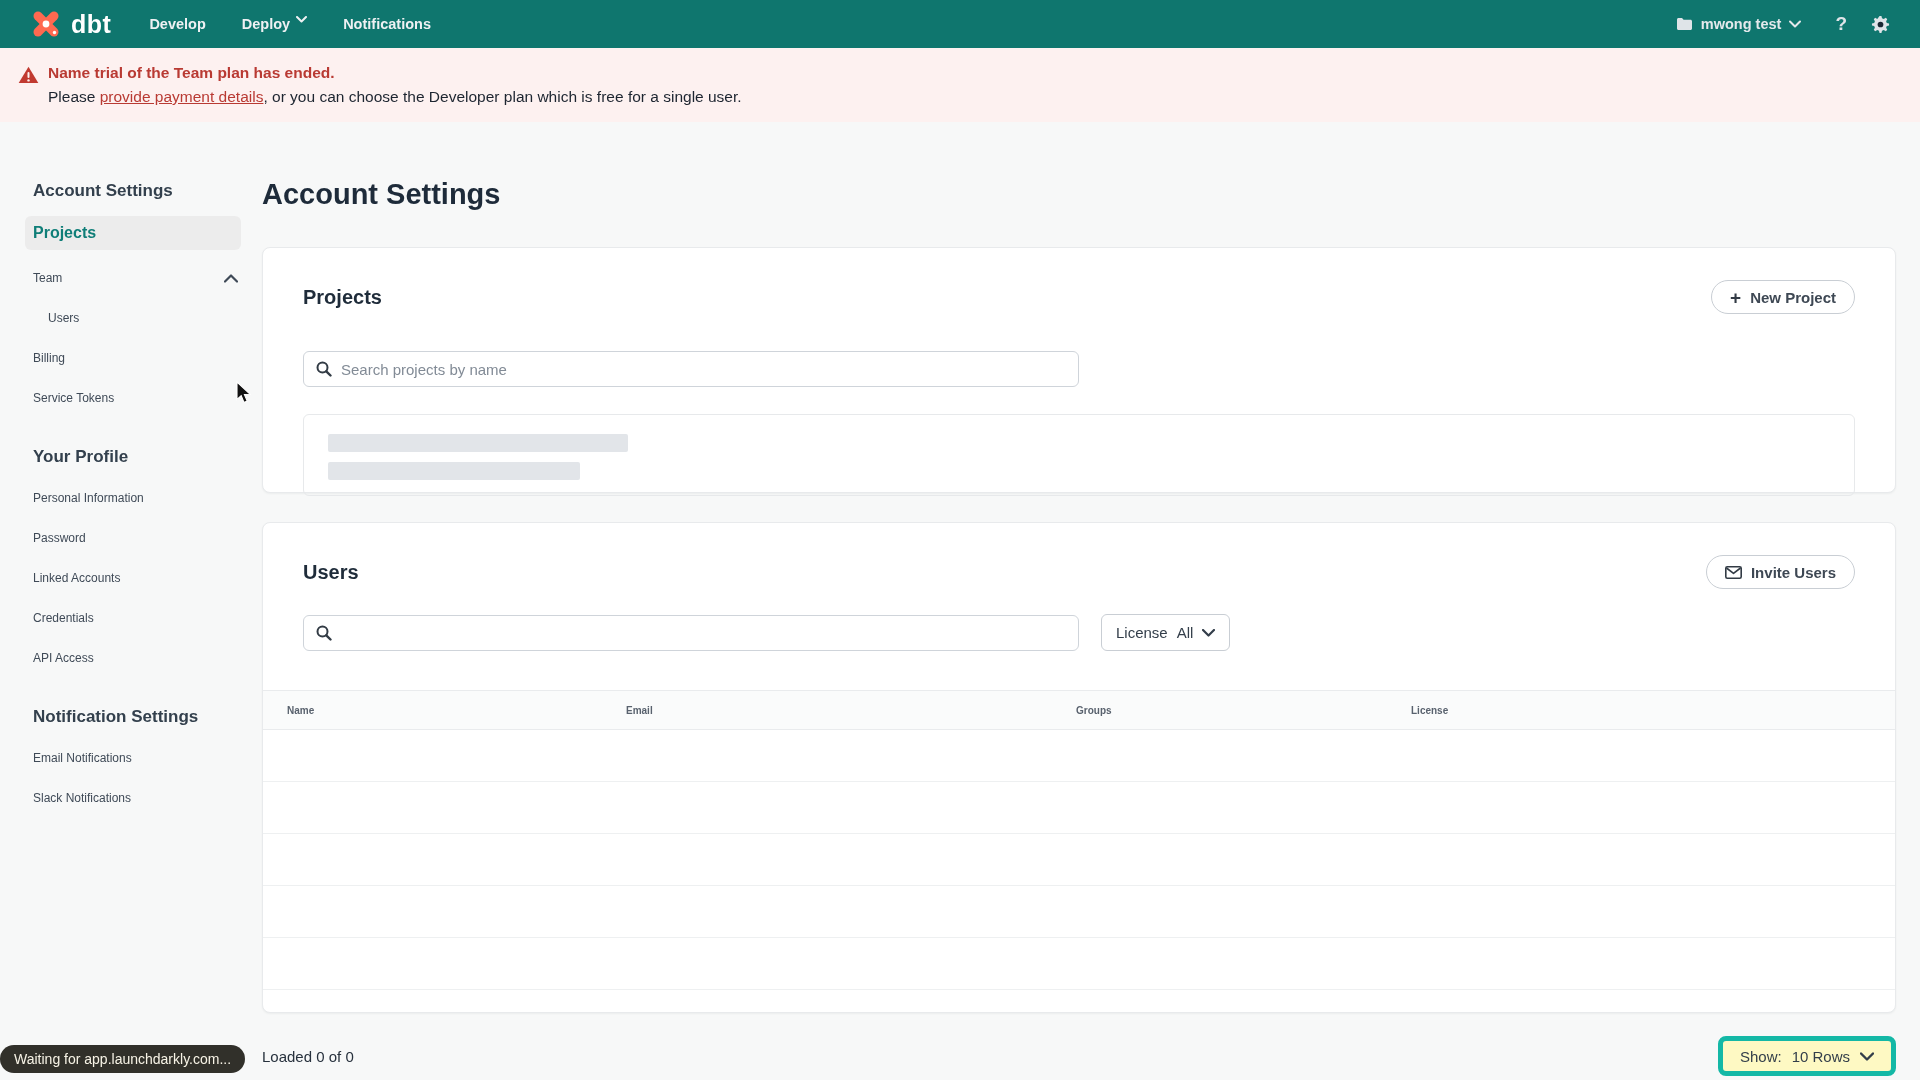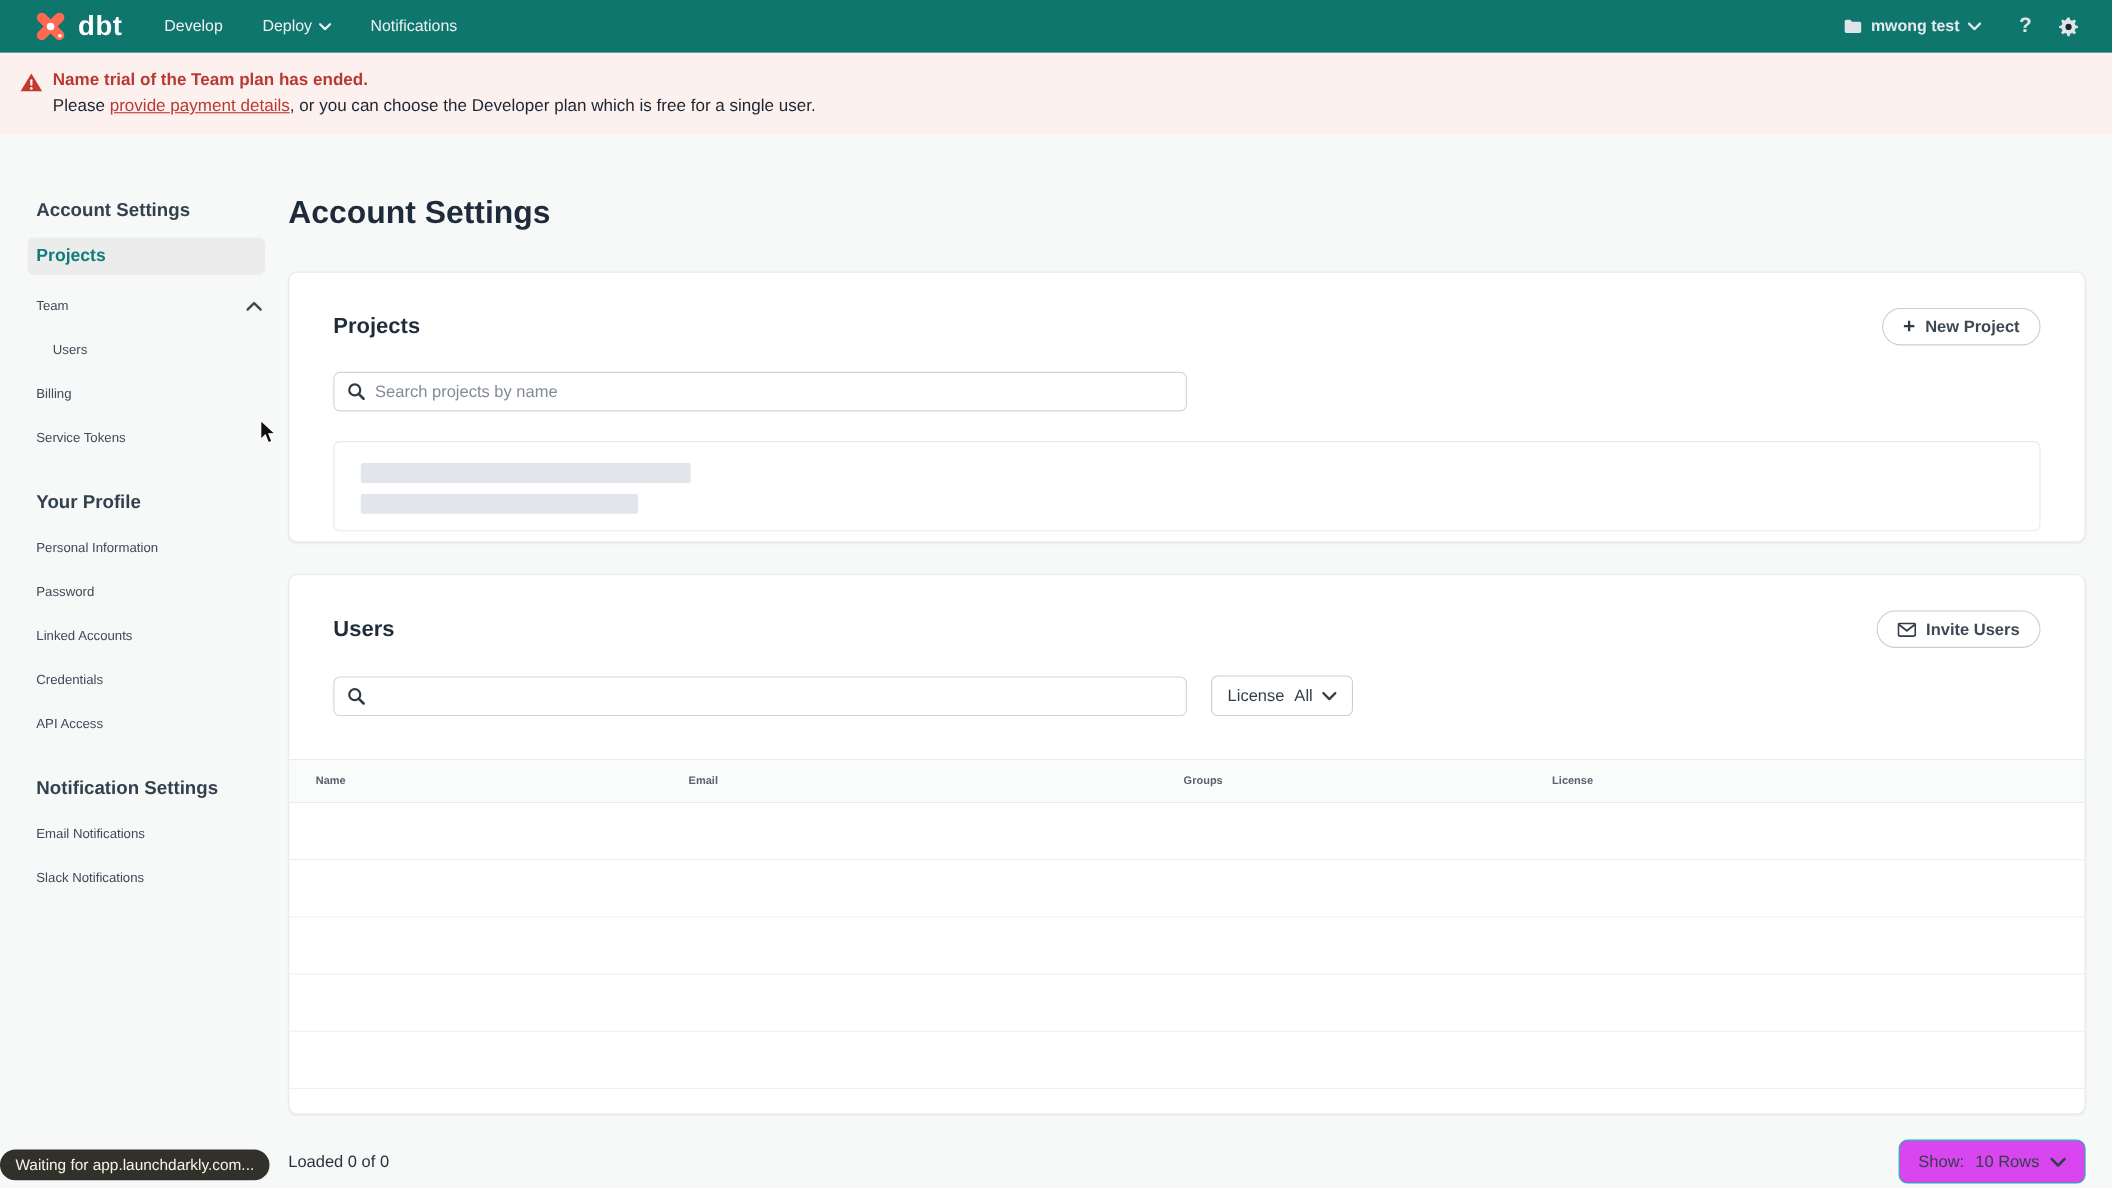--- a/index.html
+++ b/index.html
@@ -10,21 +10,21 @@
   }
 
   
   .topnav {
     height:48px; background:#0f766e; display:flex; align-items:center;
     padding:0 30px; color:#e9edf0;
   }
   .logo { display:flex; align-items:center; gap:9px; }
   .logo-text { font-size:25px; font-weight:bold; color:#ffffff; letter-spacing:0.5px; }
   .nav-menu { display:flex; align-items:center; gap:36px; margin-left:38px; }
-  .nav-item { font-size:14.5px; font-weight:400; color:#eef1f3; display:flex; align-items:center; gap:6px; cursor:pointer; }
+  .nav-item { font-size:14.5px; font-weight:700; color:#eef1f3; display:flex; gap:6px; cursor:pointer; }
   .nav-right { margin-left:auto; display:flex; align-items:center; }
   .account-switcher { display:flex; align-items:center; gap:8px; font-size:14.5px; font-weight:600; color:#e4e9ec; cursor:pointer; }
   .help-btn { font-size:19px; font-weight:bold; color:#dfe4e8; margin-left:34px; cursor:pointer; }
   .gear-btn { margin-left:24px; cursor:pointer; display:flex; }
 
   
   .banner {
     height:74px; background:#fdf1f0; padding:13px 20px 0 18px;
     display:flex; align-items:flex-start;
   }
@@ -69,21 +69,21 @@
   .card-title { font-size:20px; font-weight:bold; color:#1f2c3a; }
 
   .btn {
     display:flex; align-items:center; gap:9px; background:#fff;
     border:1px solid #c9ced4; border-radius:18px; height:34px; padding:0 18px;
     font-size:15px; font-weight:600; color:#3e4854; cursor:pointer;
   }
   .btn .plus { font-size:19px; font-weight:bold; line-height:1; color:#323b45; }
 
   .search-box {
-    margin-top:24px; width:776px; height:36px; background:#fff;
+    margin-top:37px; width:776px; height:36px; background:#fff;
     border:1px solid #cfd4da; border-radius:6px; display:flex; align-items:center;
     padding:0 12px; gap:9px;
   }
   .search-box input {
     border:none; outline:none; flex:1; font-size:15px; color:#2a3440;
     font-family:inherit; background:transparent;
   }
   .search-box input::placeholder { color:#828b96; }
 
   .controls-row { margin-top:25px; display:flex; align-items:center; gap:22px; }
@@ -114,21 +114,21 @@
   .t-head .th { font-size:10px; font-weight:bold; color:#59626e; }
   .t-row { height:52px; align-items:center; border-bottom:1px solid #eef0f1; }
   .t-row .cell { overflow:hidden; }
   .row-pill { width:150px; height:17px; background:#e2e5e9; border-radius:2px; }
 
   .list-footer {
     margin-top:23px; display:flex; align-items:center; justify-content:space-between;
   }
   .loaded-text { font-size:15px; color:#27313d; }
   .show-btn {
-    height:40px; background:#d946ef; border:1px solid #14b8a6; border-radius:8px;
+    height:40px; background:#fef9c3; border:5px solid #14b8a6; border-radius:8px;
     display:flex; align-items:center; gap:10px; padding:0 17px;
     font-size:15px; color:#333e4a; cursor:pointer;
   }
 
   
   .status-pill {
     position:absolute; left:0; bottom:7px; height:28px; background:#31302a;
     color:#f7f3e6; border-radius:14px; display:flex; align-items:center;
     padding:0 14px; font-size:14px;
   }

